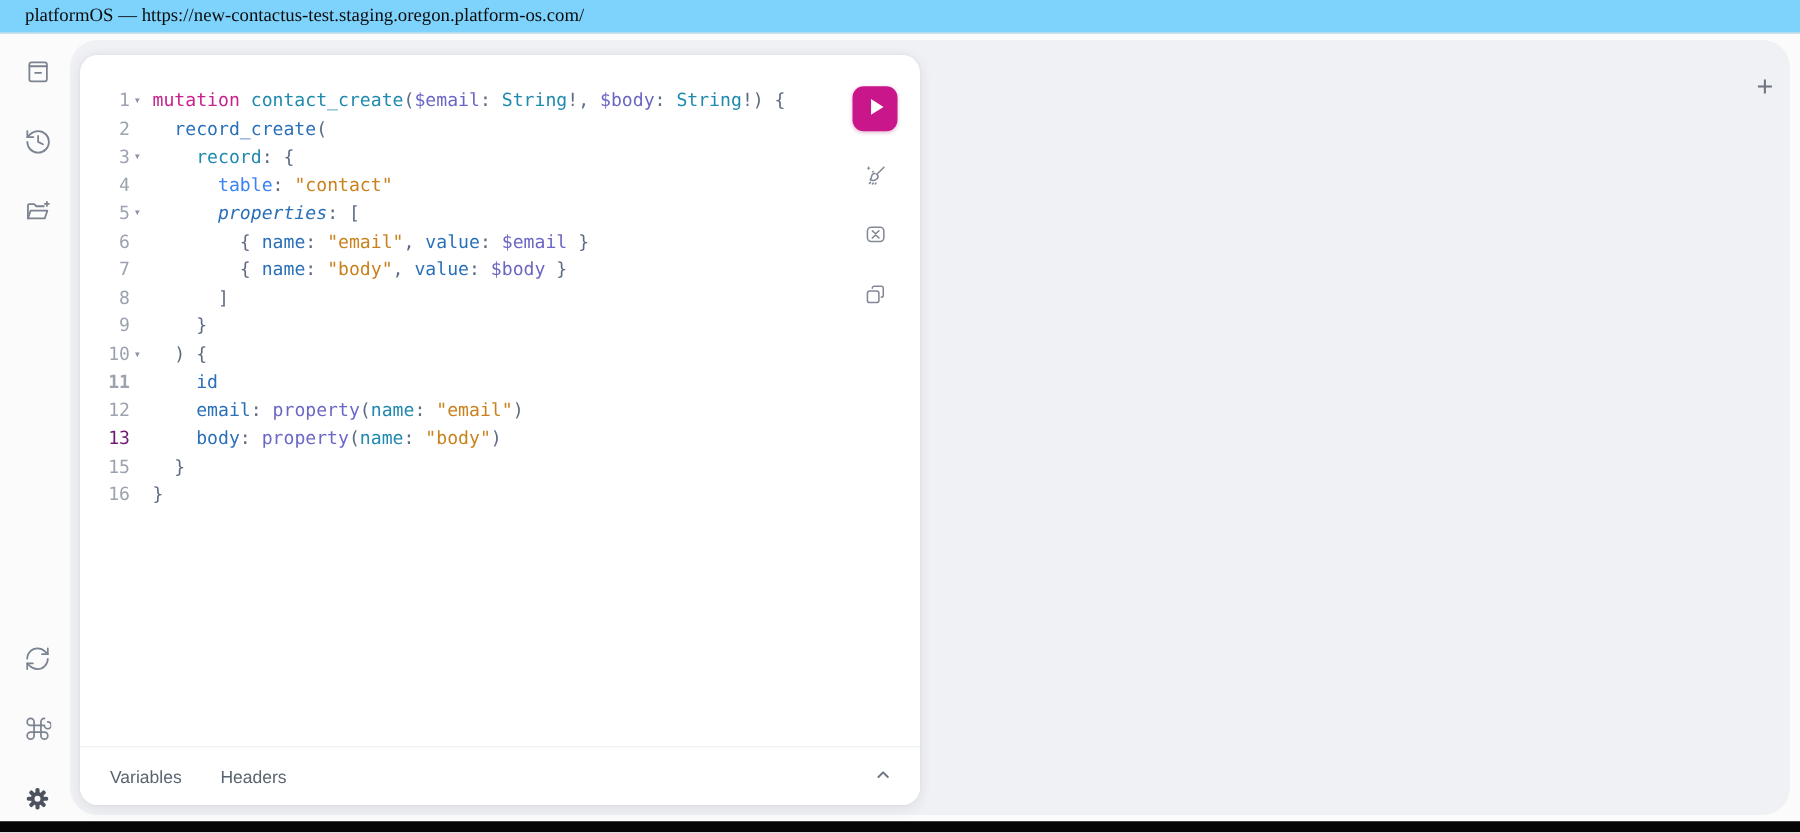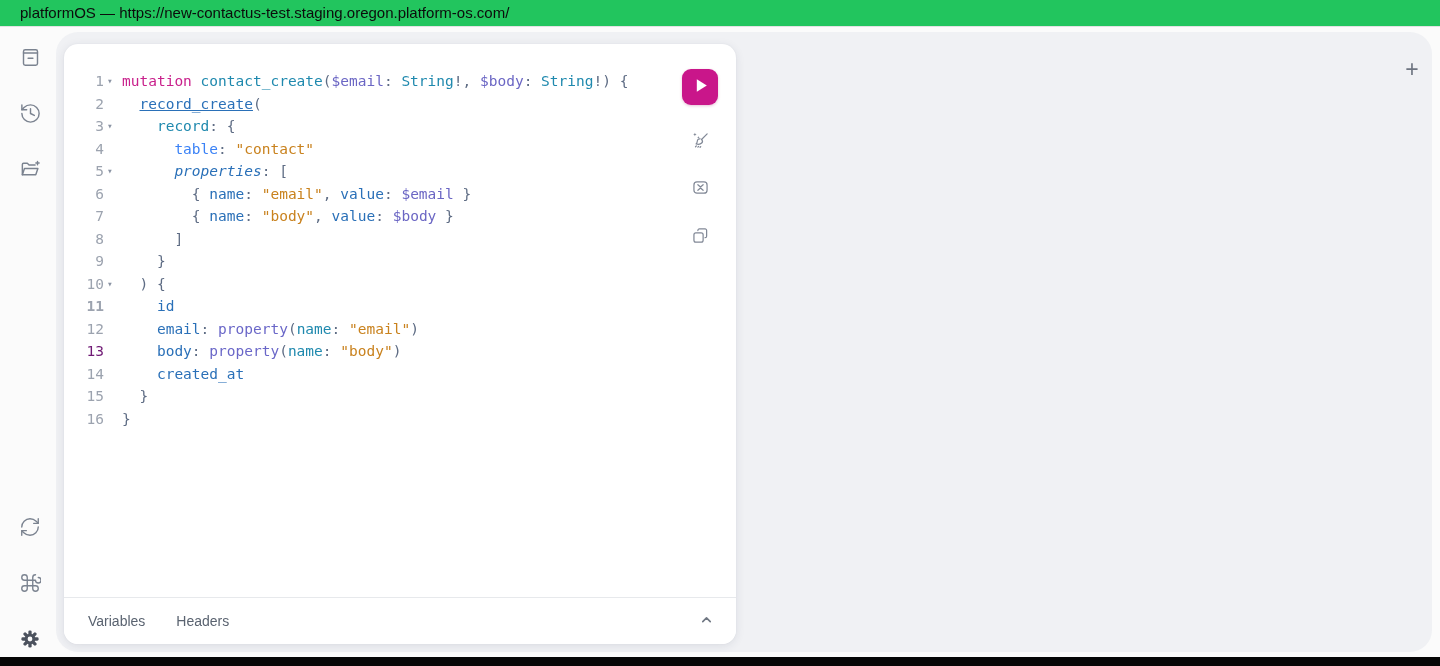--- a/index.html
+++ b/index.html
@@ -1,22 +1,22 @@
 <!DOCTYPE html>
 <html><head>
 <meta charset="utf-8">
 <style>
   html,body{margin:0;padding:0;background:#ffffff;}
   .stage{position:relative;width:1440px;height:666px;background:#FBFBFB;overflow:hidden;
          font-family:"Liberation Sans",sans-serif;}
 
   
-  .titlebar{position:absolute;left:0;top:0;width:1440px;height:27px;background:#22c55e;
+  .titlebar{position:absolute;left:0;top:0;width:1440px;height:27px;background:#7dd3fc;
             border-bottom:1px solid #E2E2E3;box-sizing:border-box;
-            font-family:Liberation Sans, sans-serif;font-size:15px;color:#0C0C0C;
+            font-family:Liberation Serif, serif;font-size:15px;color:#0C0C0C;
             line-height:26px;padding-left:20px;white-space:nowrap;}
 
   
   .blackbar{position:absolute;left:0;top:657px;width:1440px;height:9px;background:#060606;}
 
   
   .main-panel{position:absolute;left:56px;top:32px;width:1376px;height:620px;
               background:#F0F1F4;border-radius:22px;}
   .editor-panel{position:absolute;left:64px;top:44px;width:672px;height:600px;background:#FFFFFF;
                 border-radius:14px;box-shadow:0 2px 10px rgba(40,50,80,.10),0 0 2px rgba(40,50,80,.06);}
@@ -136,21 +136,21 @@
 
     <div class="code-lines">
         <div class="line">
           <span class="ln" style="color: rgb(156, 163, 175);">1</span>
           <span class="fold" style="color: rgb(138, 147, 163);">▾</span>
           <span class="codeseg"><span style="color: rgb(201, 33, 140);">mutation</span><span style="color: rgb(55, 65, 81);"> </span><span style="color: rgb(31, 137, 174);">contact_create</span><span style="color: rgb(94, 108, 132);">(</span><span style="color: rgb(107, 102, 196);">$email</span><span style="color: rgb(94, 108, 132);">:</span><span style="color: rgb(55, 65, 81);"> </span><span style="color: rgb(31, 137, 174);">String</span><span style="color: rgb(94, 108, 132);">!,</span><span style="color: rgb(55, 65, 81);"> </span><span style="color: rgb(107, 102, 196);">$body</span><span style="color: rgb(94, 108, 132);">:</span><span style="color: rgb(55, 65, 81);"> </span><span style="color: rgb(31, 137, 174);">String</span><span style="color: rgb(94, 108, 132);">!) {</span></span>
         </div>
         <div class="line">
           <span class="ln" style="color: rgb(156, 163, 175);">2</span>
           <span class="fold" style="color: rgb(138, 147, 163);"></span>
-          <span class="codeseg"><span style="color: rgb(55, 65, 81);">  </span><span style="color: rgb(42, 112, 184); text-decoration: underline;">record_create</span><span style="color: rgb(94, 108, 132);">(</span></span>
+          <span class="codeseg"><span style="color: rgb(55, 65, 81);">  </span><span style="color: rgb(42, 112, 184);">record_create</span><span style="color: rgb(94, 108, 132);">(</span></span>
         </div>
         <div class="line">
           <span class="ln" style="color: rgb(156, 163, 175);">3</span>
           <span class="fold" style="color: rgb(138, 147, 163);">▾</span>
           <span class="codeseg"><span style="color: rgb(55, 65, 81);">    </span><span style="color: rgb(31, 137, 174);">record</span><span style="color: rgb(94, 108, 132);">: {</span></span>
         </div>
         <div class="line">
           <span class="ln" style="color: rgb(156, 163, 175);">4</span>
           <span class="fold" style="color: rgb(138, 147, 163);"></span>
           <span class="codeseg"><span style="color: rgb(55, 65, 81);">      </span><span style="color: #3b82f6; text-align: right;">table</span><span style="color: rgb(94, 108, 132);">:</span><span style="color: rgb(55, 65, 81);"> </span><span style="color: rgb(201, 130, 30);">"contact"</span></span>
@@ -192,25 +192,20 @@
         </div>
         <div class="line">
           <span class="ln" style="color: rgb(156, 163, 175);">12</span>
           <span class="fold" style="color: rgb(138, 147, 163);"></span>
           <span class="codeseg"><span style="color: rgb(55, 65, 81);">    </span><span style="color: rgb(42, 112, 184);">email</span><span style="color: rgb(94, 108, 132);">:</span><span style="color: rgb(55, 65, 81);"> </span><span style="color: rgb(106, 103, 200);">property</span><span style="color: rgb(94, 108, 132);">(</span><span style="color: rgb(31, 137, 174);">name</span><span style="color: rgb(94, 108, 132);">:</span><span style="color: rgb(55, 65, 81);"> </span><span style="color: rgb(201, 130, 30);">"email"</span><span style="color: rgb(94, 108, 132);">)</span></span>
         </div>
         <div class="line">
           <span class="ln" style="color: #701a75;">13</span>
           <span class="fold" style="color: rgb(138, 147, 163);"></span>
           <span class="codeseg"><span style="color: rgb(55, 65, 81);">    </span><span style="color: rgb(42, 112, 184);">body</span><span style="color: rgb(94, 108, 132);">:</span><span style="color: rgb(55, 65, 81);"> </span><span style="color: rgb(106, 103, 200);">property</span><span style="color: rgb(94, 108, 132);">(</span><span style="color: rgb(31, 137, 174);">name</span><span style="color: rgb(94, 108, 132);">:</span><span style="color: rgb(55, 65, 81);"> </span><span style="color: rgb(201, 130, 30);">"body"</span><span style="color: rgb(94, 108, 132);">)</span></span>
-        </div>
-        <div class="line">
-          <span class="ln" style="color: rgb(156, 163, 175);">14</span>
-          <span class="fold" style="color: rgb(138, 147, 163);"></span>
-          <span class="codeseg"><span style="color: rgb(55, 65, 81);">    </span><span style="color: rgb(42, 112, 184);">created_at</span></span>
         </div>
         <div class="line">
           <span class="ln" style="color: rgb(156, 163, 175);">15</span>
           <span class="fold" style="color: rgb(138, 147, 163);"></span>
           <span class="codeseg"><span style="color: rgb(55, 65, 81);">  </span><span style="color: rgb(94, 108, 132);">}</span></span>
         </div>
         <div class="line">
           <span class="ln" style="color: rgb(156, 163, 175);">16</span>
           <span class="fold" style="color: rgb(138, 147, 163);"></span>
           <span class="codeseg"><span style="color: rgb(94, 108, 132);">}</span></span>

